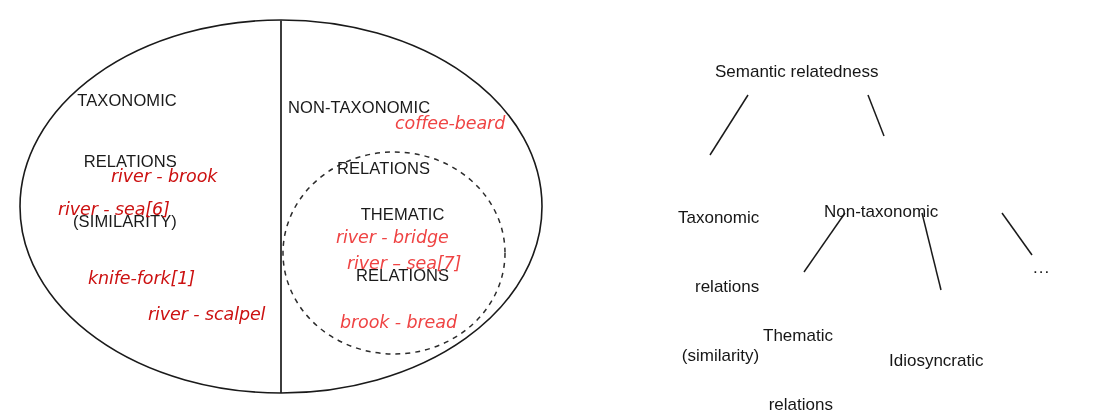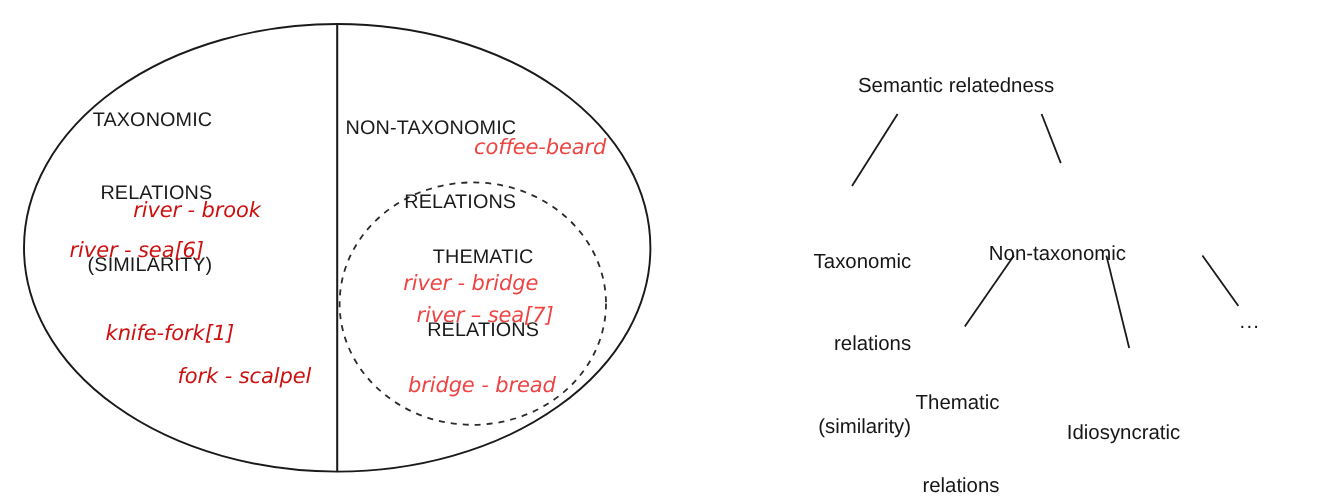--- a/index.html
+++ b/index.html
@@ -69,37 +69,37 @@
 
   <div class="lbl cap" style="left:73px; top:50px;">
     <div>TAXONOMIC</div>
     <div>RELATIONS</div>
     <div>(SIMILARITY)</div>
   </div>
 
   <div class="lbl pair pair-red" style="left:111px; top:166px;">river - brook</div>
   <div class="lbl pair pair-red" style="left:58px; top:199px;">river - sea[6]</div>
   <div class="lbl pair pair-red" style="left:88px; top:268px;">knife-fork[1]</div>
-  <div class="lbl pair pair-red" style="left:148px; top:304px;">fork - scalpel</div>
+  <div class="lbl pair pair-red" style="left:148px; top:304px;">river - scalpel</div>
 
   <div class="lbl cap" style="left:288px; top:57px;">
     <div>NON-TAXONOMIC</div>
     <div>RELATIONS</div>
   </div>
 
   <div class="lbl pair pair-green" style="left:395px; top:113px;">coffee-beard</div>
 
   <div class="lbl cap" style="left:356px; top:164px; text-align:center;">
     <div>THEMATIC</div>
     <div>RELATIONS</div>
   </div>
 
   <div class="lbl pair pair-green" style="left:299px; top:227px;margin-left:37px;">river - bridge</div>
   <div class="lbl pair pair-green" style="left:347px; top:253px;">river – sea[7]</div>
-  <div class="lbl pair pair-green" style="left:340px; top:312px;">bridge - bread</div>
+  <div class="lbl pair pair-green" style="left:340px; top:312px;">brook - bread</div>
 
   <svg id="tree-svg" viewBox="0 0 1119 416">
     <line x1="748" y1="95" x2="710" y2="155" stroke="#1a1a1a" stroke-width="1.5"></line>
     <line x1="868" y1="95" x2="884" y2="136" stroke="#1a1a1a" stroke-width="1.5"></line>
     <line x1="845" y1="213" x2="804" y2="272" stroke="#1a1a1a" stroke-width="1.5"></line>
     <line x1="922" y1="213" x2="941" y2="290" stroke="#1a1a1a" stroke-width="1.5"></line>
     <line x1="1002" y1="213" x2="1032" y2="255" stroke="#1a1a1a" stroke-width="1.5"></line>
   </svg>
 
   <div class="lbl node" style="left:715px; top:61px;">Semantic relatedness</div>

